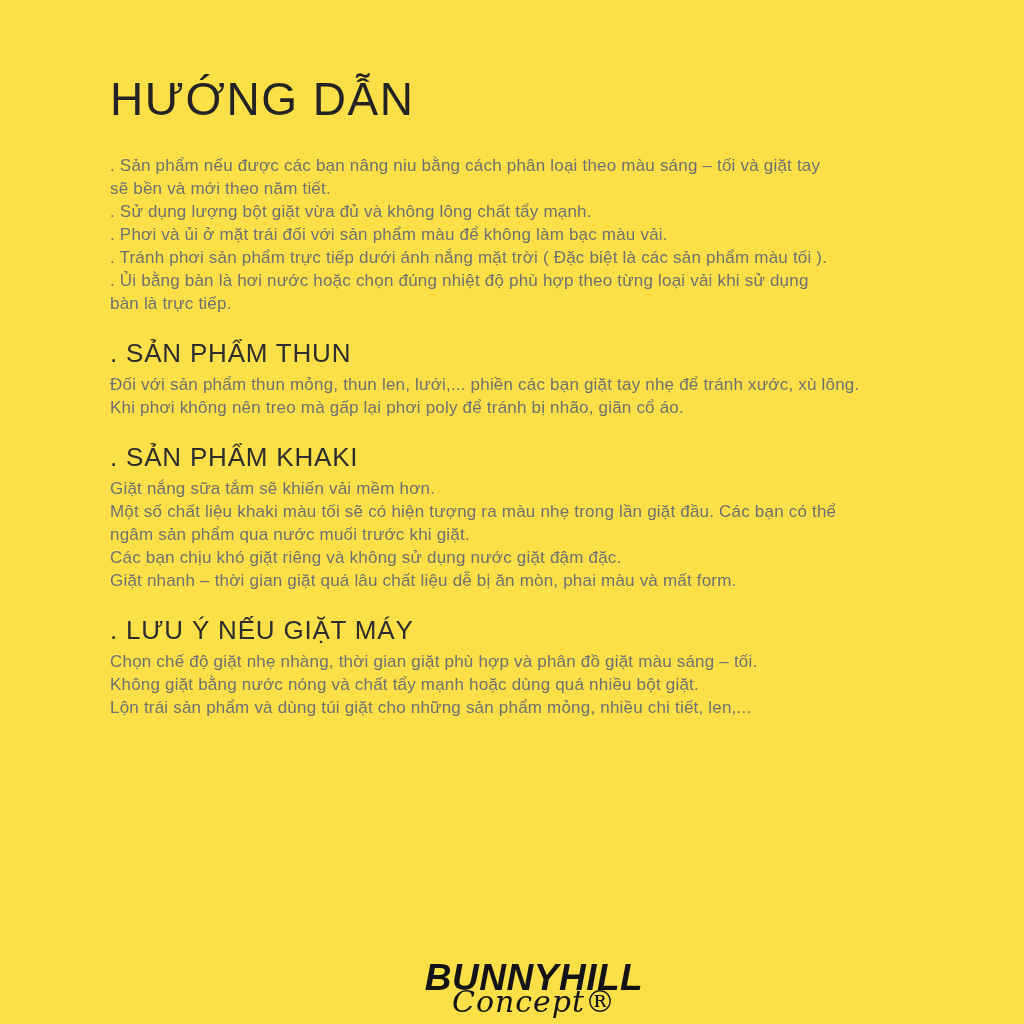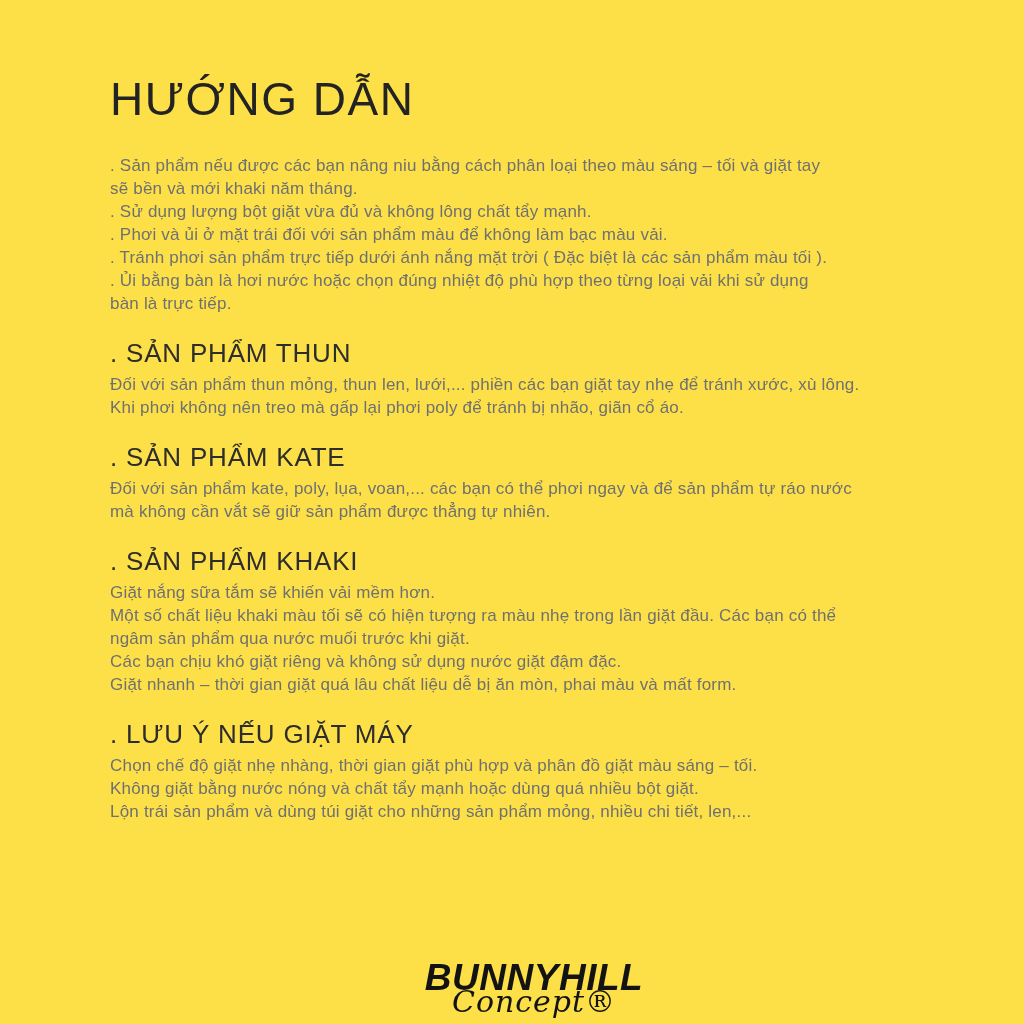--- a/index.html
+++ b/index.html
@@ -70,39 +70,34 @@
 
 <div class="page">
   <div class="content">
 
     <div class="doc-title">
       <div>HƯỚNG DẪN</div>
     </div>
 
     <div class="intro">
       <div class="body-line">. Sản phẩm nếu được các bạn nâng niu bằng cách phân loại theo màu sáng – tối và giặt tay</div>
-      <div class="body-line">sẽ bền và mới khaki năm tháng.</div>
+      <div class="body-line">sẽ bền và mới theo năm tiết.</div>
       <div class="body-line">. Sử dụng lượng bột giặt vừa đủ và không lông chất tẩy mạnh.</div>
       <div class="body-line">. Phơi và ủi ở mặt trái đối với sản phẩm màu để không làm bạc màu vải.</div>
       <div class="body-line">. Tránh phơi sản phẩm trực tiếp dưới ánh nắng mặt trời ( Đặc biệt là các sản phẩm màu tối ).</div>
       <div class="body-line">. Ủi bằng bàn là hơi nước hoặc chọn đúng nhiệt độ phù hợp theo từng loại vải khi sử dụng</div>
       <div class="body-line">bàn là trực tiếp.</div>
     </div>
 
     <div class="section">
       <div class="section-heading">. SẢN PHẨM THUN</div>
       <div class="body-line">Đối với sản phẩm thun mỏng, thun len, lưới,... phiền các bạn giặt tay nhẹ để tránh xước, xù lông.</div>
       <div class="body-line">Khi phơi không nên treo mà gấp lại phơi poly để tránh bị nhão, giãn cổ áo.</div>
     </div>
 
-    <div class="section">
-      <div class="section-heading">. SẢN PHẨM KATE</div>
-      <div class="body-line">Đối với sản phẩm kate, poly, lụa, voan,... các bạn có thể phơi ngay và để sản phẩm tự ráo nước</div>
-      <div class="body-line">mà không cần vắt sẽ giữ sản phẩm được thẳng tự nhiên.</div>
-    </div>
 
     <div class="section">
       <div class="section-heading">. SẢN PHẨM KHAKI</div>
       <div class="body-line">Giặt nắng sữa tắm sẽ khiến vải mềm hơn.</div>
       <div class="body-line">Một số chất liệu khaki màu tối sẽ có hiện tượng ra màu nhẹ trong lần giặt đầu. Các bạn có thể</div>
       <div class="body-line">ngâm sản phẩm qua nước muối trước khi giặt.</div>
       <div class="body-line">Các bạn chịu khó giặt riêng và không sử dụng nước giặt đậm đặc.</div>
       <div class="body-line">Giặt nhanh – thời gian giặt quá lâu chất liệu dễ bị ăn mòn, phai màu và mất form.</div>
     </div>
 

